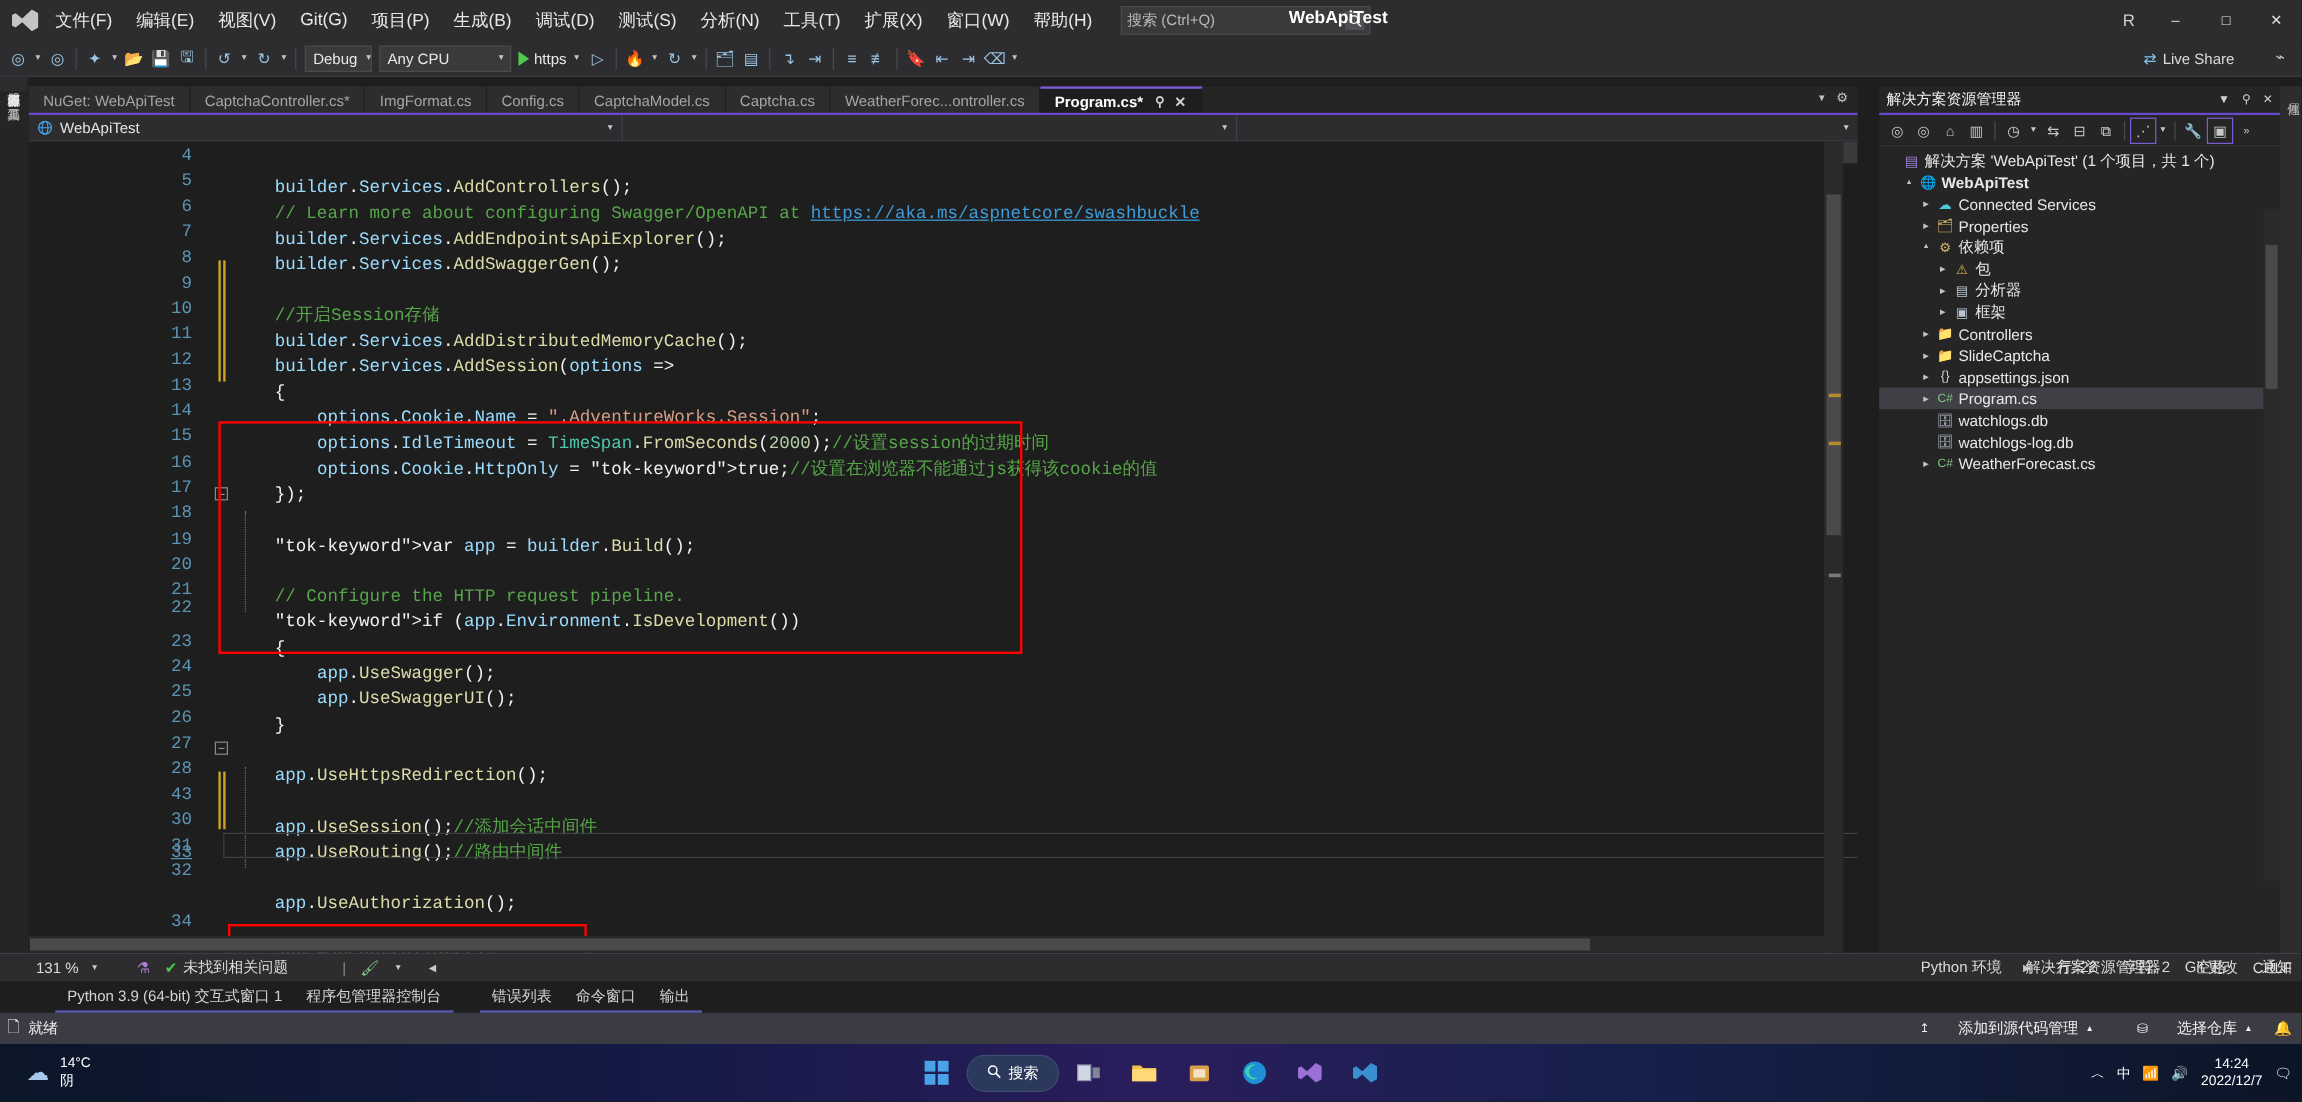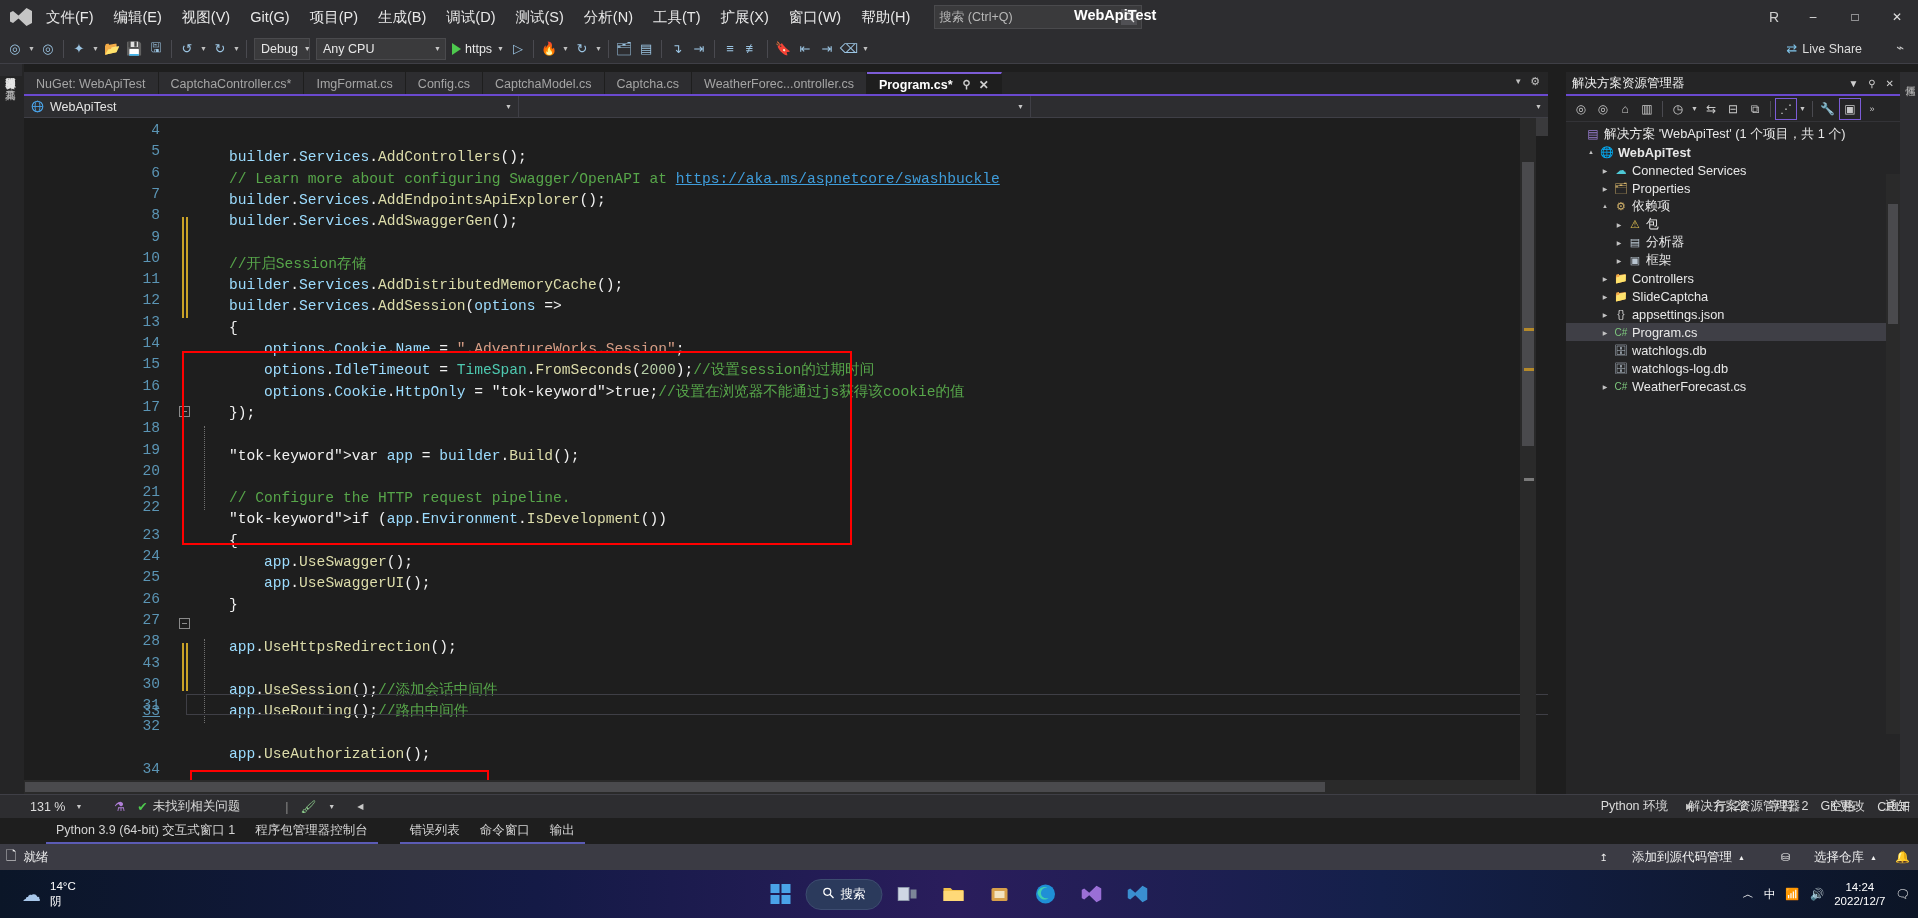--- a/index.html
+++ b/index.html
@@ -228,21 +228,21 @@
   <div class="tb-sep"></div>
   <div class="tb-ico">↺</div>
   <div class="tb-arrow">▼</div>
   <div class="tb-ico">↻</div>
   <div class="tb-arrow">▼</div>
   <div class="tb-sep"></div>
   <div class="tb-combo" style="width:56px">
     <span class="cv">Debug</span>
     <span class="ca">▼</span>
   </div>
-  <div class="tb-combo" style="width:130px">
+  <div class="tb-combo" style="width:110px">
     <span class="cv">Any CPU</span>
     <span class="ca">▼</span>
   </div>
   <div class="tb-run">
     <span class="tri"></span>
     <span>https</span>
     <span class="ca" style="font-size:7px;margin-left:5px;color:#c8c8c8">▼</span>
   </div>
   <div class="tb-ico">▷</div>
   <div class="tb-sep"></div>

